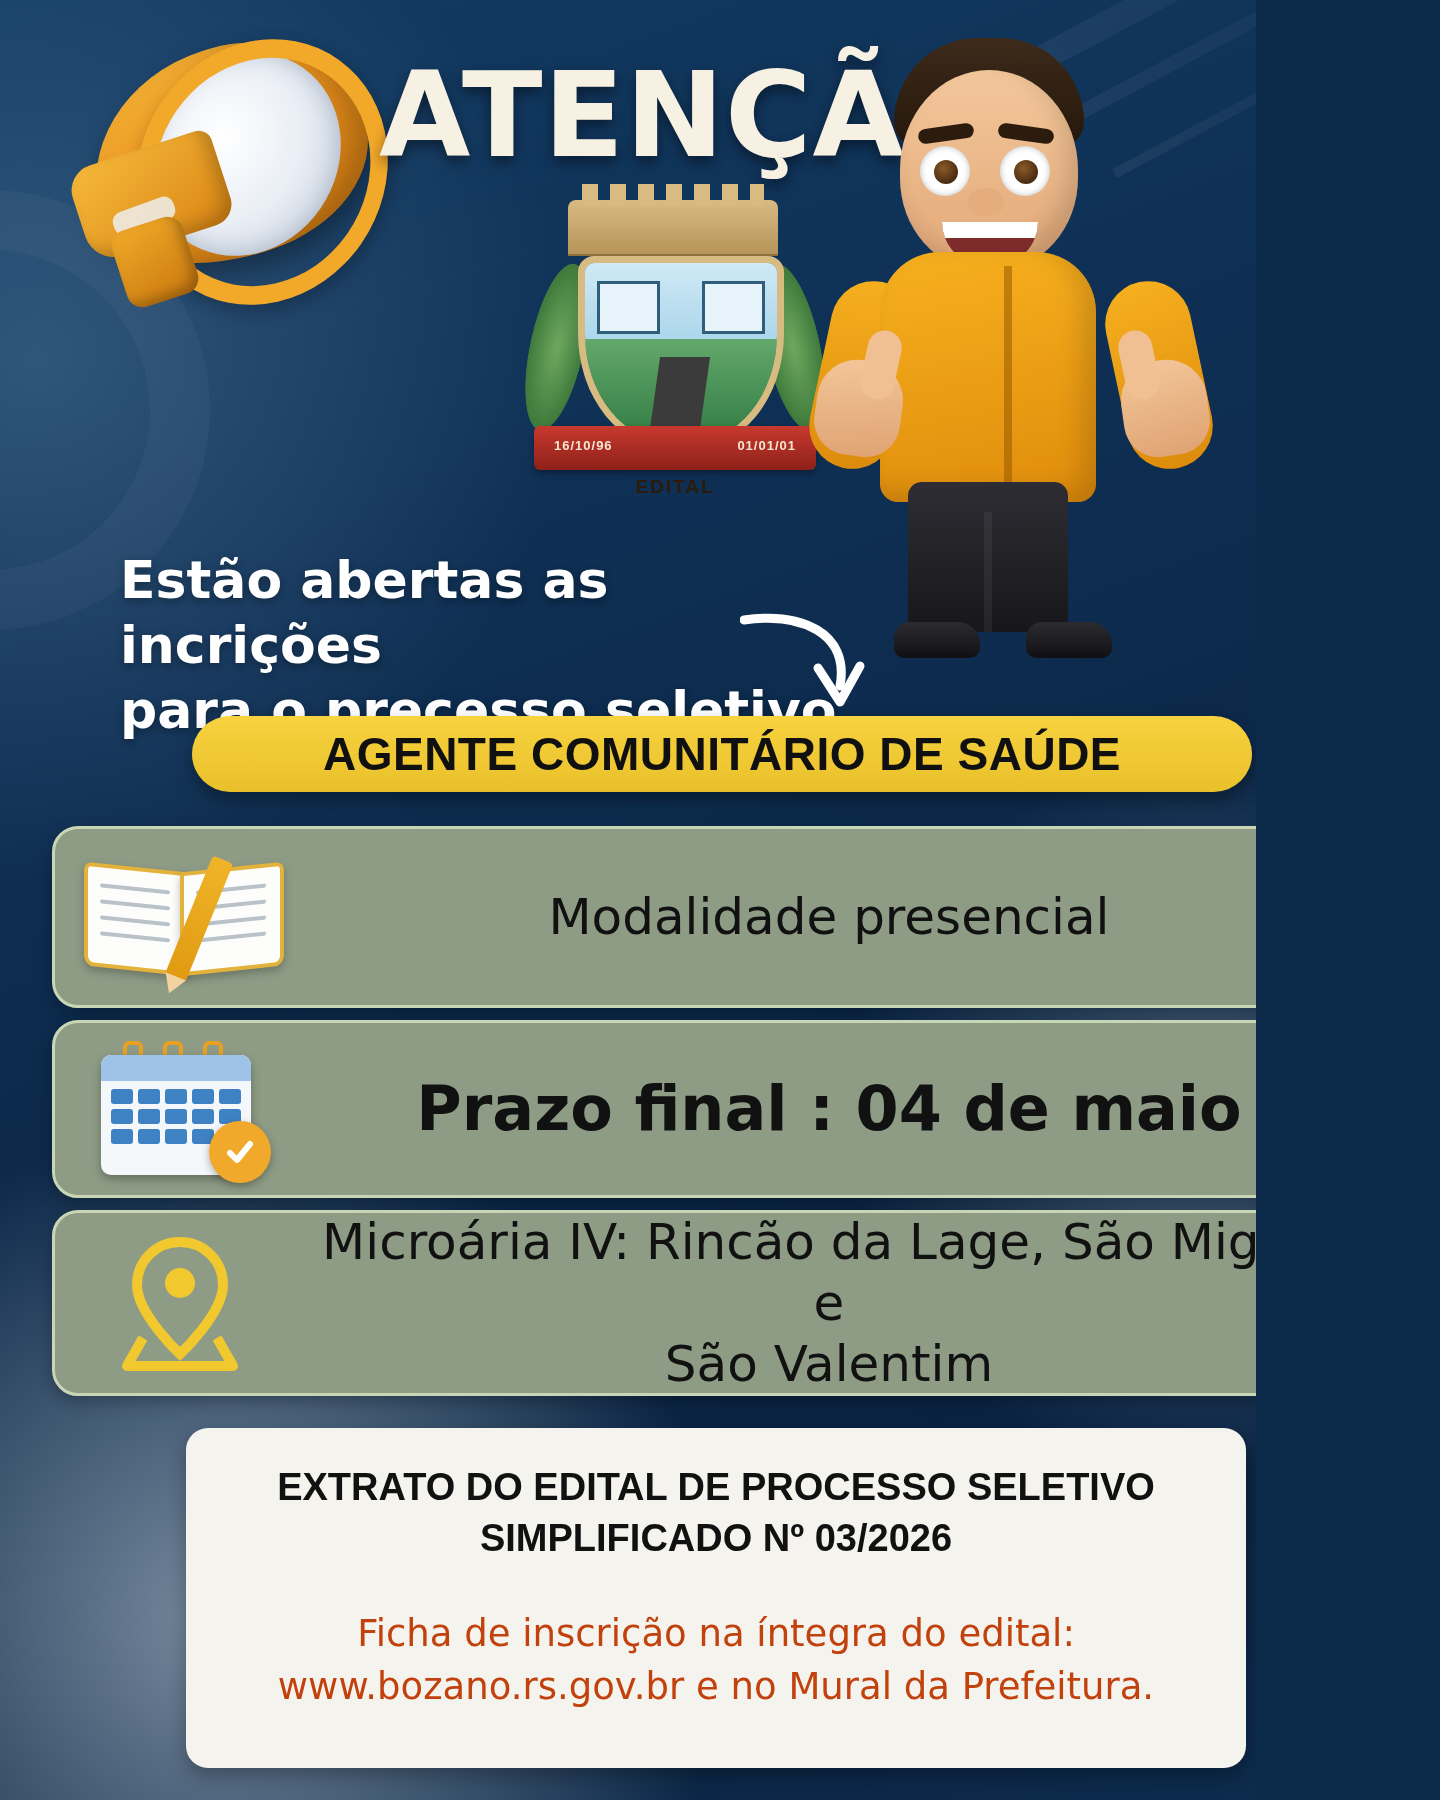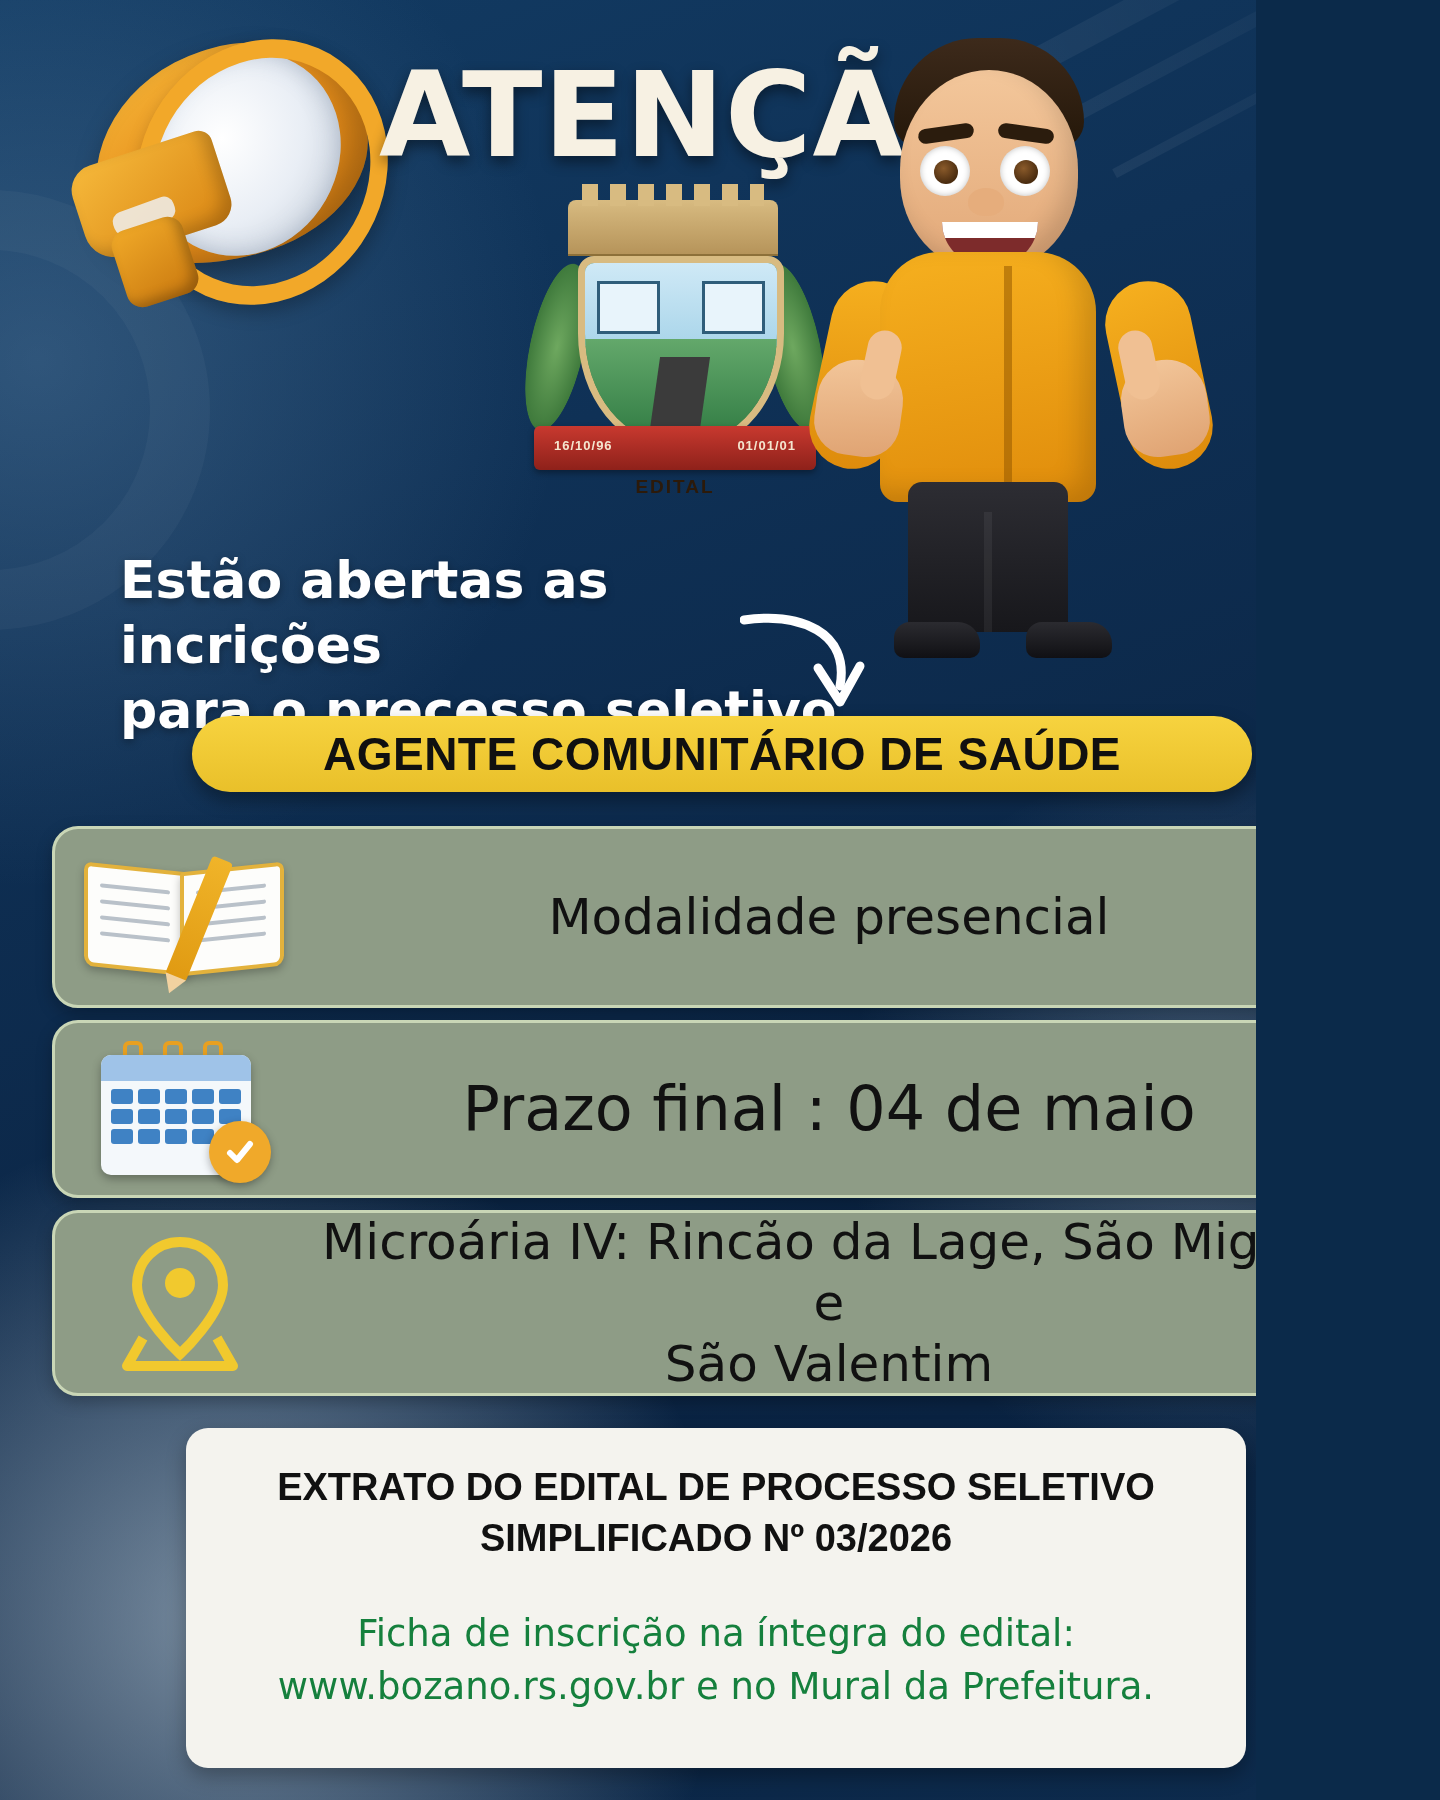--- a/index.html
+++ b/index.html
@@ -352,21 +352,21 @@
     left: 52px;
     width: 1338px;
     background: #8e9c86;
     border: 3px solid #c9d6b6;
     border-radius: 26px;
     display: flex;
     align-items: center;
     box-shadow: 0 6px 16px rgba(0,0,0,0.25);
   }
   .row-1 { top: 826px; height: 176px; }
-  .row-2 { top: 1020px; height: 172px; }
+  .row-2 { top: 1020px; height: 172px; font-weight: bold; }
   .row-3 { top: 1210px; height: 180px; }
   .row-icon {
     width: 250px;
     flex: 0 0 250px;
     display: flex;
     align-items: center;
     justify-content: center;
   }
   .row-text {
     flex: 1;
@@ -440,21 +440,21 @@
   .card-title {
     font-size: 38px;
     font-weight: 800;
     color: #111;
     line-height: 1.35;
     font-family: "Liberation Sans", sans-serif;
   }
   .card-body {
     margin-top: 42px;
     font-size: 37px;
-    color: #15803d;
+    color: #c2410c;
     line-height: 1.45;
     font-family: "DejaVu Sans", sans-serif;
   }
 </style>
 </head>
 <body>
 
 <div class="poster">
 
   <div class="bg-circle" style="left:-230px; top:190px; width:320px; height:320px;"></div>

